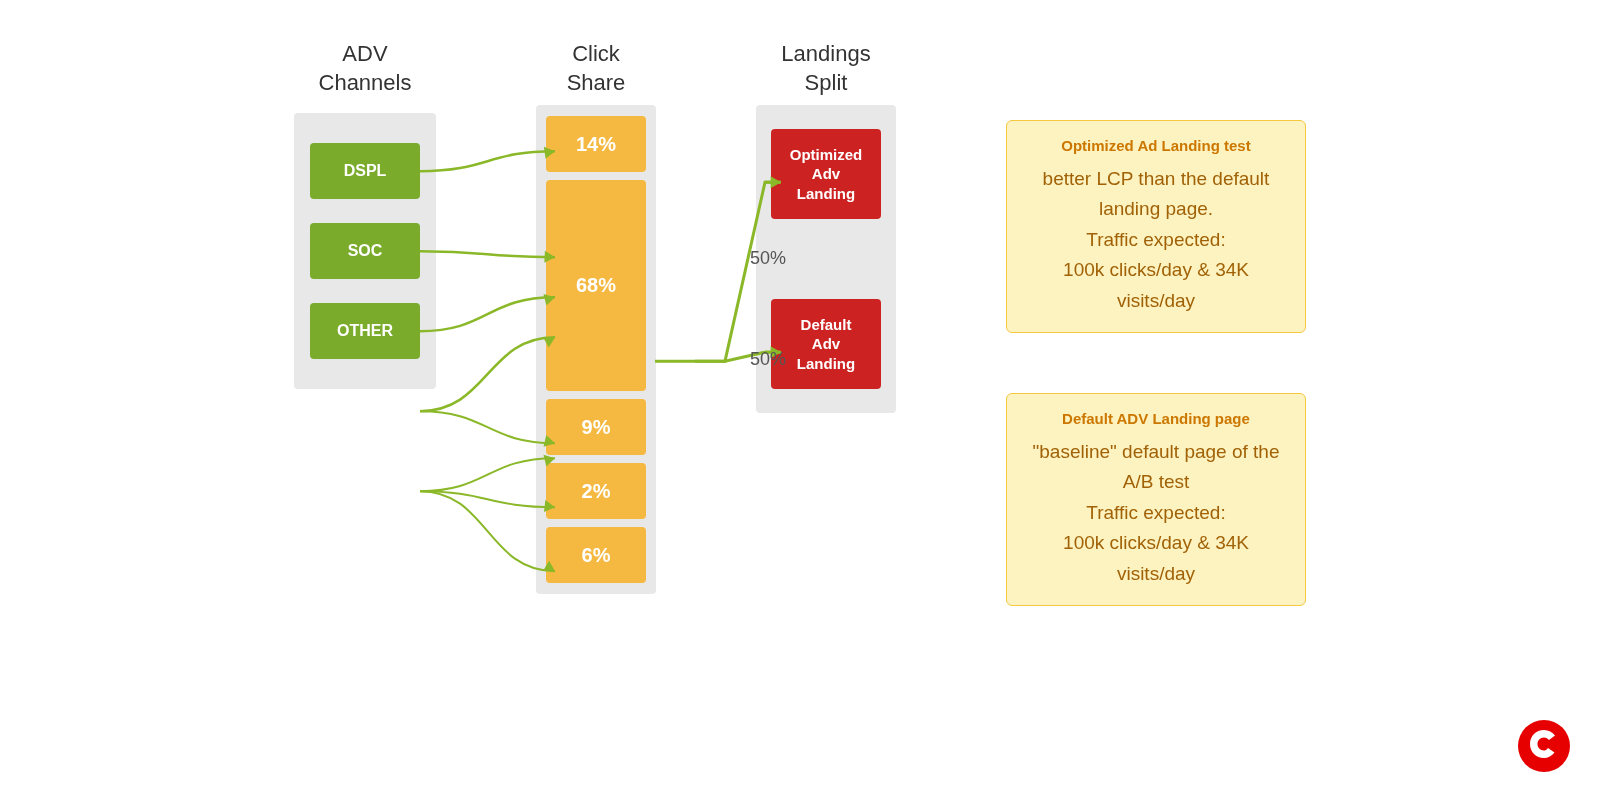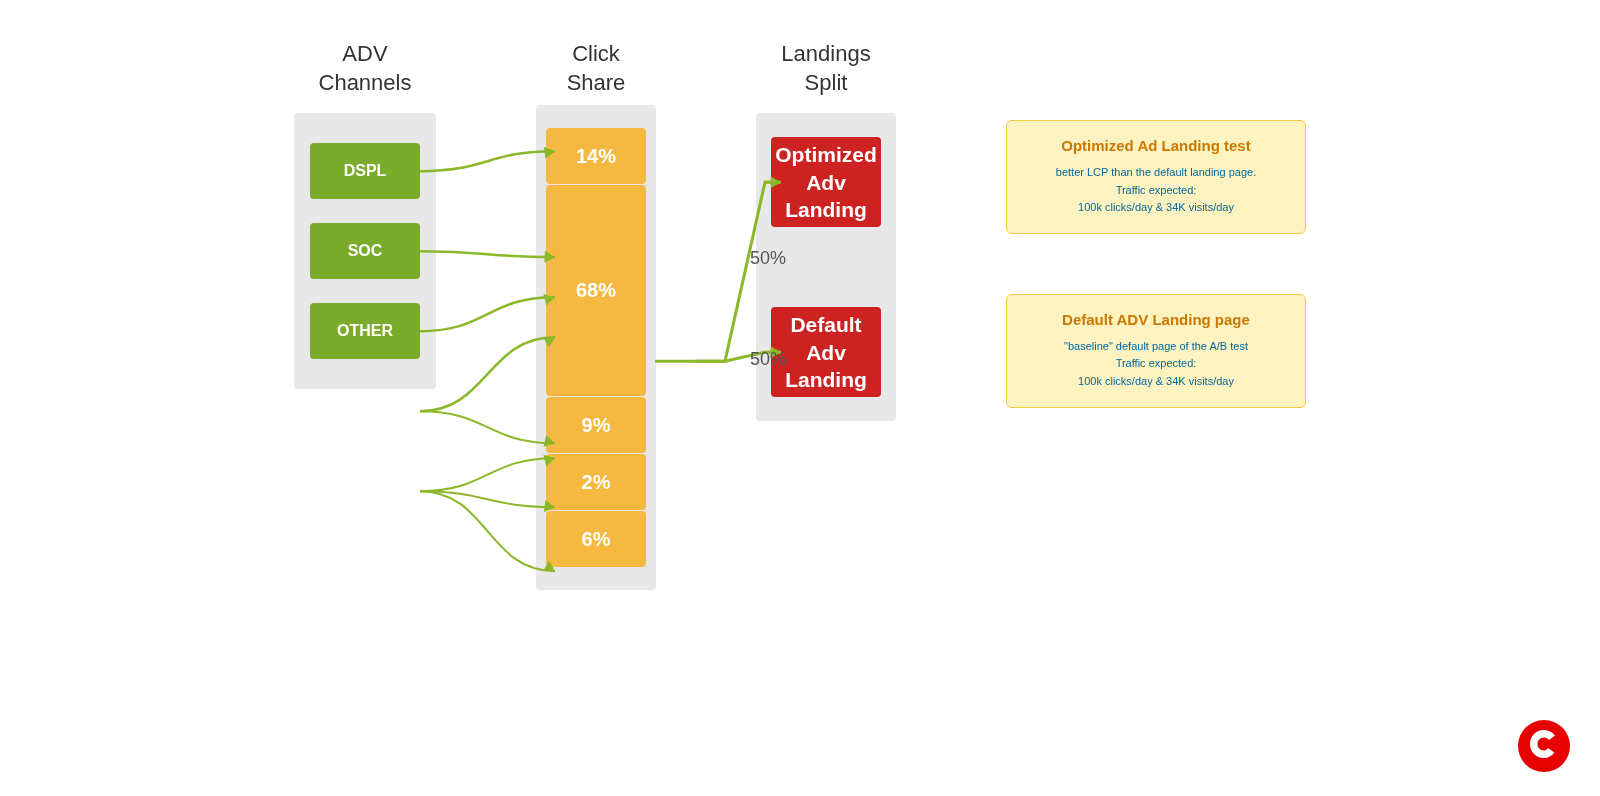--- a/index.html
+++ b/index.html
@@ -58,21 +58,21 @@
       display: flex;
       align-items: center;
       justify-content: center;
       border-radius: 4px;
     }
 
     .landing-box {
       background: #cc2222;
       color: #fff;
       font-weight: 700;
-      font-size: 21px;
+      font-size: 15px;
       width: 110px;
       height: 90px;
       display: flex;
       align-items: center;
       justify-content: center;
       border-radius: 4px;
       text-align: center;
       line-height: 1.3;
     }
 
@@ -95,22 +95,22 @@
 
     .info-card-title {
       color: #cc7700;
       font-weight: 700;
       font-size: 15px;
       text-align: center;
       margin-bottom: 10px;
     }
 
     .info-card-body {
-      color: #0369a1;
-      font-size: 11px;
+      color: #a16207;
+      font-size: 19px;
       text-align: center;
       line-height: 1.6;
     }
 
     .main-wrapper {
       position: relative;
       width: 1600px;
       height: 796px;
     }
 
@@ -174,33 +174,33 @@
         <div class="channel-box" id="ch3">SOC</div>
         <div class="channel-box" id="ch4">OTHER</div>
       </div>
     </div>
 
     <div style="width:90px;"></div>
 
     <div class="section-wrap">
       <div class="col-header" style="white-space:pre-line; margin-bottom:8px;">Click
 Share</div>
-      <div class="col-bg" style="padding:23px 15px; gap:1px; width:120px;">
+      <div class="col-bg" style="padding:11px 15px; gap:8px; width:120px;">
         <div class="share-box" id="sh0" style="height:56px;">14%</div>
         <div class="share-box" id="sh1" style="height:211px;">68%</div>
         <div class="share-box" id="sh2" style="height:56px;">9%</div>
         <div class="share-box" id="sh3" style="height:56px;">2%</div>
         <div class="share-box" id="sh4" style="height:56px;">6%</div>
       </div>
     </div>
 
     <div style="width:100px;" id="gap-split"></div>
 
     <div class="section-wrap">
-      <div class="col-header" style="white-space:pre-line; margin-bottom:16px;">Landings
+      <div class="col-header" style="white-space:pre-line; margin-bottom:8px;">Landings
 Split</div>
       <div class="col-bg" style="padding:24px 15px; gap:80px; width:140px; justify-content:center;">
         <div class="landing-box" id="ld0">Optimized<br>Adv<br>Landing</div>
         <div class="landing-box" id="ld1">Default<br>Adv<br>Landing</div>
       </div>
     </div>
 
     <div style="width:80px;"></div>
 
     <div class="info-col" style="margin-top:80px;">

